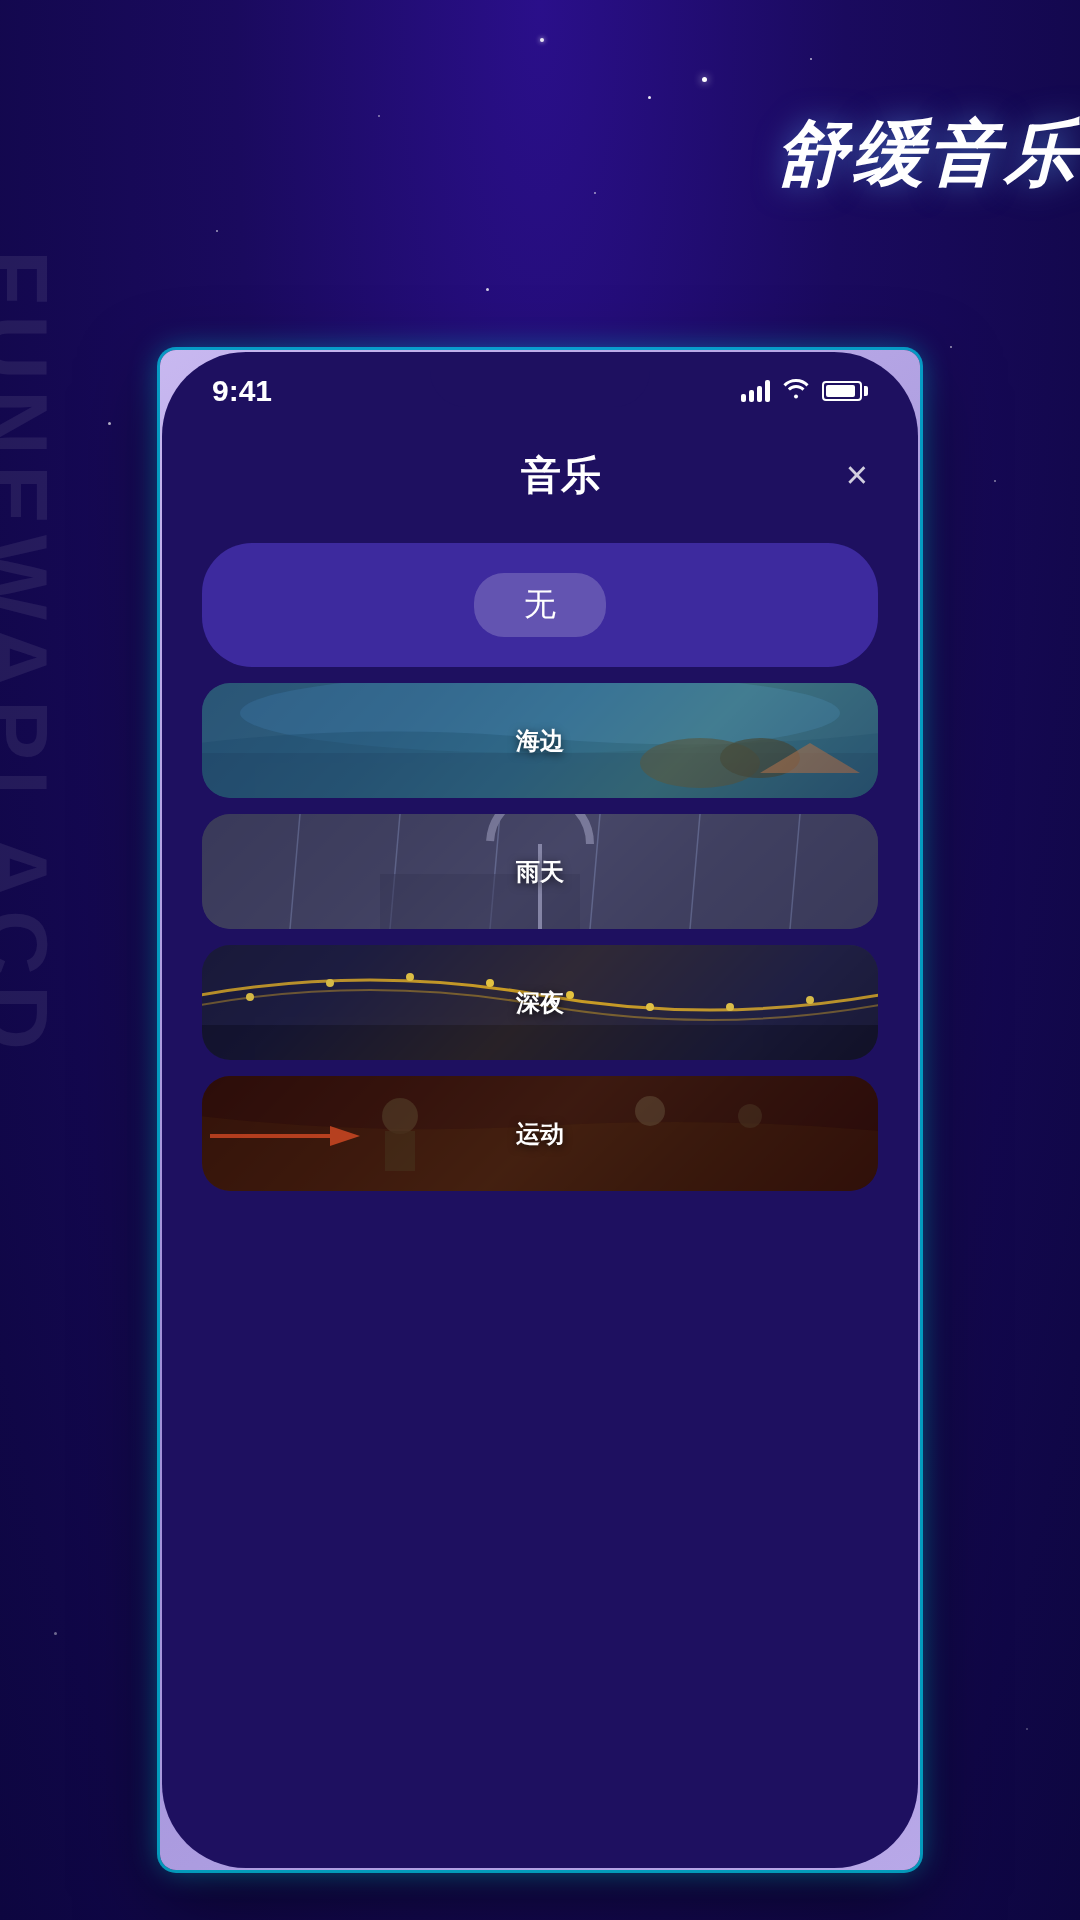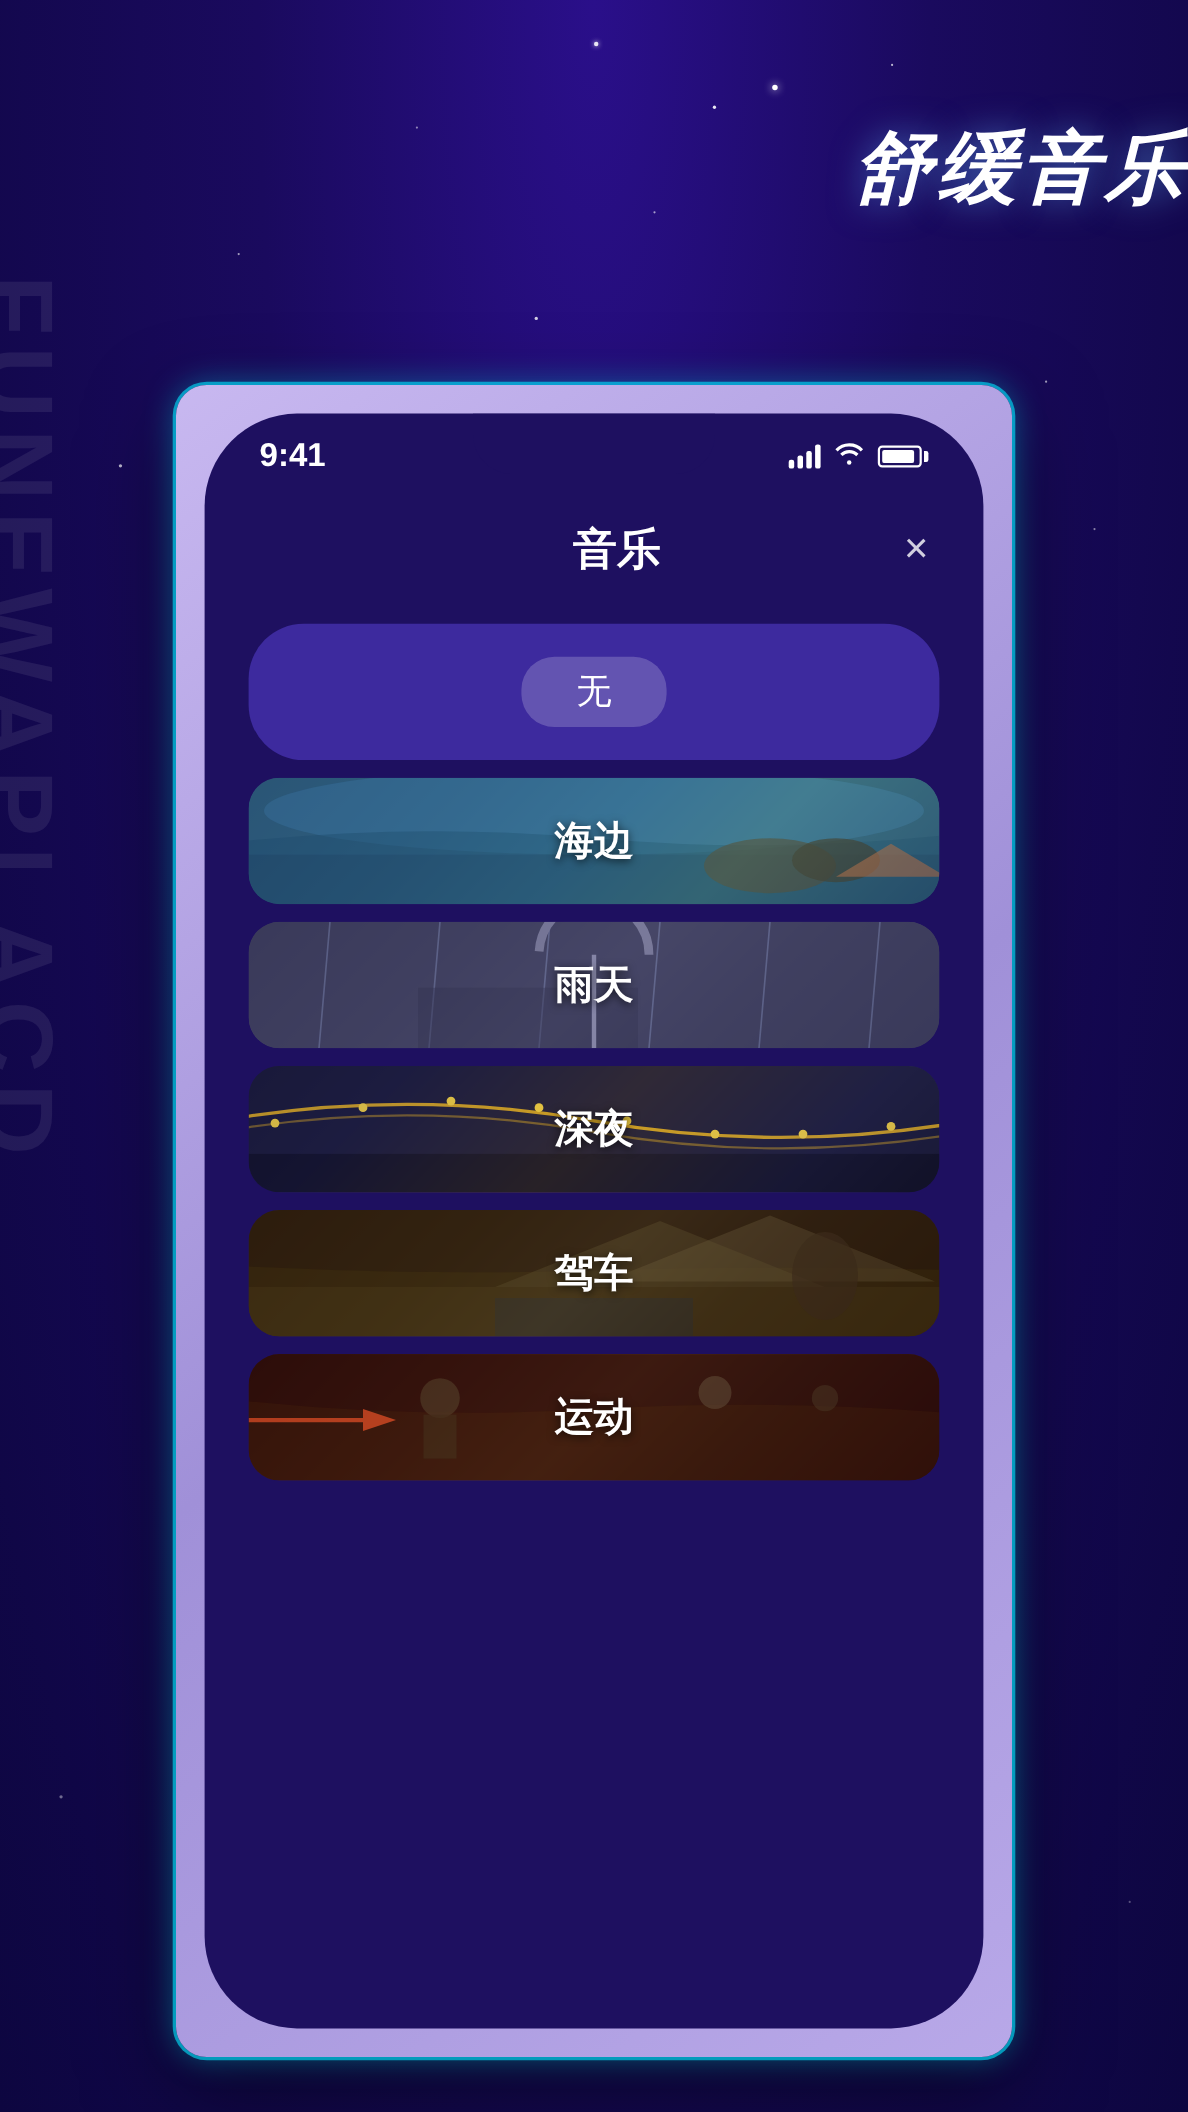--- a/index.html
+++ b/index.html
@@ -73,22 +73,22 @@
       transform: translateX(-50%);
       width: 760px;
       height: 1520px;
       z-index: 20;
     }
 
     .phone-outer {
       width: 100%;
       height: 100%;
       background: linear-gradient(145deg, #c8b8f0, #a090d8, #b8a8e8);
-      border-radius: 28px;
-      padding: 26px;
+      border-radius: 16px;
+      padding: 2px;
       box-shadow:
         0 0 0 3px rgba(0, 230, 255, 0.6),
         0 0 30px rgba(0, 230, 255, 0.4),
         0 30px 80px rgba(0,0,0,0.5);
       position: relative;
     }
 
     .phone-inner {
       width: 100%;
       height: 100%;
@@ -206,21 +206,21 @@
 
     .music-item-bg {
       position: absolute;
       inset: 0;
       border-radius: 28px;
     }
 
     .music-item-label {
       position: relative;
       z-index: 2;
-      font-size: 36px;
+      font-size: 24px;
       font-weight: 600;
       color: white;
       text-shadow: 0 2px 8px rgba(0,0,0,0.7);
     }
 
     
     .bg-beach {
       background: linear-gradient(135deg, #2c4a6e 0%, #3a6a8a 30%, #4a8aa0 50%, #6aaa90 70%, #3a5a70 100%);
     }
 
@@ -439,38 +439,20 @@
               <circle cx="610" cy="55" r="4" fill="#ffdd44"></circle>
 
               <rect x="0" y="80" width="680" height="35" fill="#0a0a1a" opacity="0.6"></rect>
             </svg>
           </div>
           <span class="music-item-label">深夜</span>
         </div>
 
 
 
-        <div class="music-item">
-          <div class="music-item-bg bg-driving">
-            <svg width="100%" height="100%" viewBox="0 0 680 115" preserveAspectRatio="xMidYMid slice" opacity="0.8">
-              <rect fill="#2a1a0a" width="680" height="115"></rect>
-
-              <rect x="0" y="70" width="680" height="45" fill="#4a3a1a" opacity="0.6"></rect>
-              <path d="M0,50 Q170,60 340,55 Q510,50 680,55 L680,115 L0,115Z" fill="#3a2a0a" opacity="0.5"></path>
-
-              <path d="M400,10 L550,70 L250,70Z" fill="#5a4a2a" opacity="0.4"></path>
-              <path d="M500,5 L650,65 L350,65Z" fill="#6a5a3a" opacity="0.4"></path>
-
-              <rect x="250" y="80" width="180" height="35" fill="#2a2a2a" opacity="0.6"></rect>
-
-              <ellipse cx="550" cy="60" rx="30" ry="40" fill="#3a2a1a" opacity="0.7"></ellipse>
-            </svg>
-          </div>
-          <span class="music-item-label">驾车</span>
-        </div>
 
         <div class="music-item">
           <div class="music-item-bg bg-sport">
             <svg width="100%" height="100%" viewBox="0 0 680 115" preserveAspectRatio="xMidYMid slice" opacity="0.8">
               <rect fill="#2a0a0a" width="680" height="115"></rect>
 
               <path d="M0,40 Q170,60 340,50 Q510,40 680,55 L680,115 L0,115Z" fill="#3a1a0a" opacity="0.5"></path>
 
               <circle cx="200" cy="40" r="18" fill="#4a3a2a" opacity="0.7"></circle>
               <rect x="185" y="55" width="30" height="40" fill="#3a2a1a" opacity="0.7"></rect>

